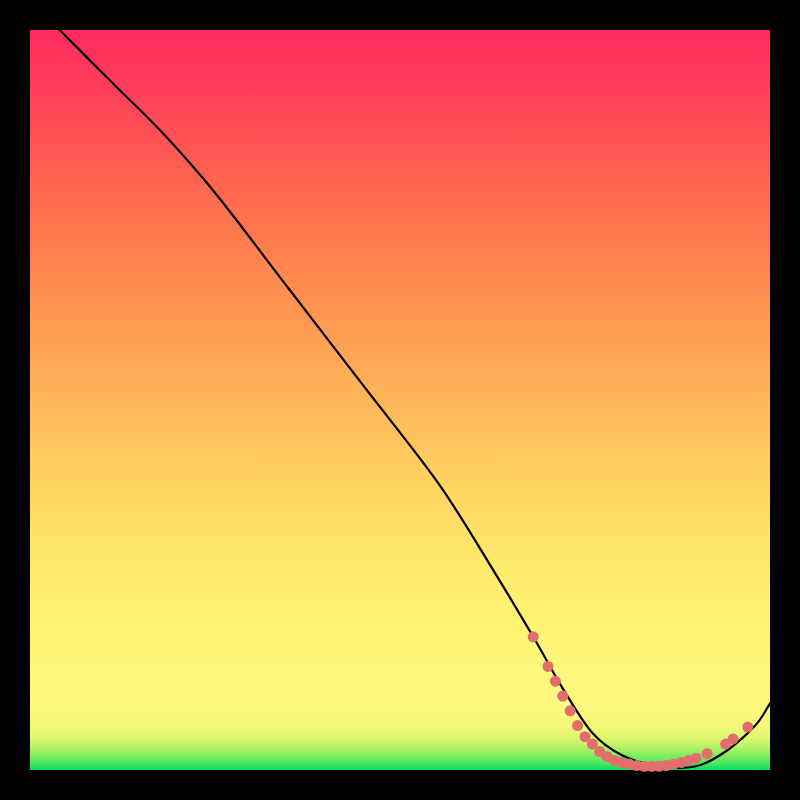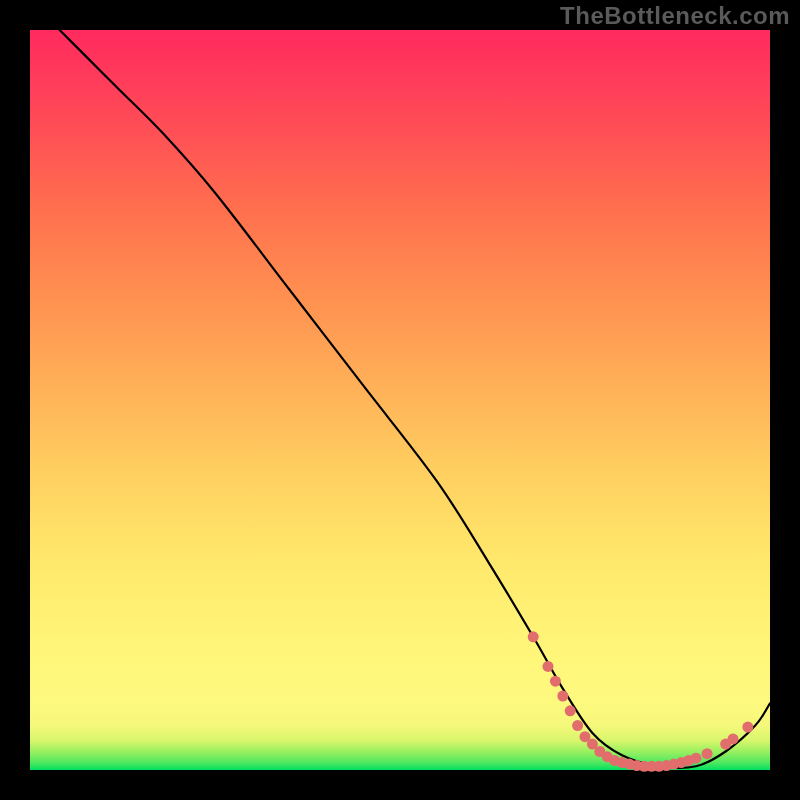--- a/index.html
+++ b/index.html
@@ -58,21 +58,20 @@
     top: 0;
     width: 740px;
     height: 740px;
     overflow: visible;
   }
 </style>
 </head>
 <body>
 
 <div class="frame">
-  <div class="watermark">TheBottleneck.com</div>
 
   <div class="plot-area">
     <svg class="curve" viewBox="0 0 740 740">
       <path id="curve-path" fill="none" stroke="#000000" stroke-width="2.2" stroke-linecap="round" stroke-linejoin="round" d="M 29.6 0 C 34.53333333333333 4.933333333333337, 49.333333333333336 19.73333333333337, 59.2 29.600000000000023 C 69.06666666666666 39.466666666666676, 76.46666666666667 46.866666666666596, 88.8 59.19999999999993 C 101.13333333333333 71.53333333333326, 117.16666666666666 86.33333333333336, 133.2 103.60000000000002 C 149.23333333333332 120.86666666666669, 164.03333333333333 136.89999999999995, 185 162.79999999999995 C 205.96666666666667 188.69999999999996, 234.33333333333334 226.93333333333334, 259 259 C 283.6666666666667 291.06666666666666, 308.3333333333333 323.1333333333333, 333 355.2 C 357.6666666666667 387.26666666666665, 386.0333333333334 421.79999999999995, 407.00000000000006 451.4 C 427.9666666666667 481, 442.76666666666665 506.9, 458.8 532.8 C 474.83333333333337 558.6999999999999, 490.86666666666673 585.8333333333333, 503.20000000000005 606.8 C 515.5333333333334 627.7666666666667, 522.9333333333333 642.5666666666667, 532.8 658.6 C 542.6666666666666 674.6333333333333, 552.5333333333333 691.9, 562.4 703 C 572.2666666666667 714.1, 580.9 719.6500000000001, 592 725.2 C 603.1 730.75, 616.6666666666666 734.4499999999999, 629 736.3 C 641.3333333333334 738.15, 654.9 738.7666666666667, 666 736.3 C 677.1 733.8333333333333, 685.7333333333332 728.2833333333333, 695.5999999999999 721.5 C 705.4666666666666 714.7166666666667, 717.8 703.6166666666667, 725.1999999999999 695.6 C 732.5999999999999 687.5833333333334, 737.5333333333333 677.1, 740 673.4"></path>
       <g id="markers">
           <circle cx="503.20000000000005" cy="606.8" r="5.5" fill="#e26d6d"></circle>
           <circle cx="518" cy="636.4" r="5.5" fill="#e26d6d"></circle>
           <circle cx="525.4" cy="651.2" r="5.5" fill="#e26d6d"></circle>
           <circle cx="532.8" cy="666" r="5.5" fill="#e26d6d"></circle>
           <circle cx="540.1999999999999" cy="680.8" r="5.5" fill="#e26d6d"></circle>

